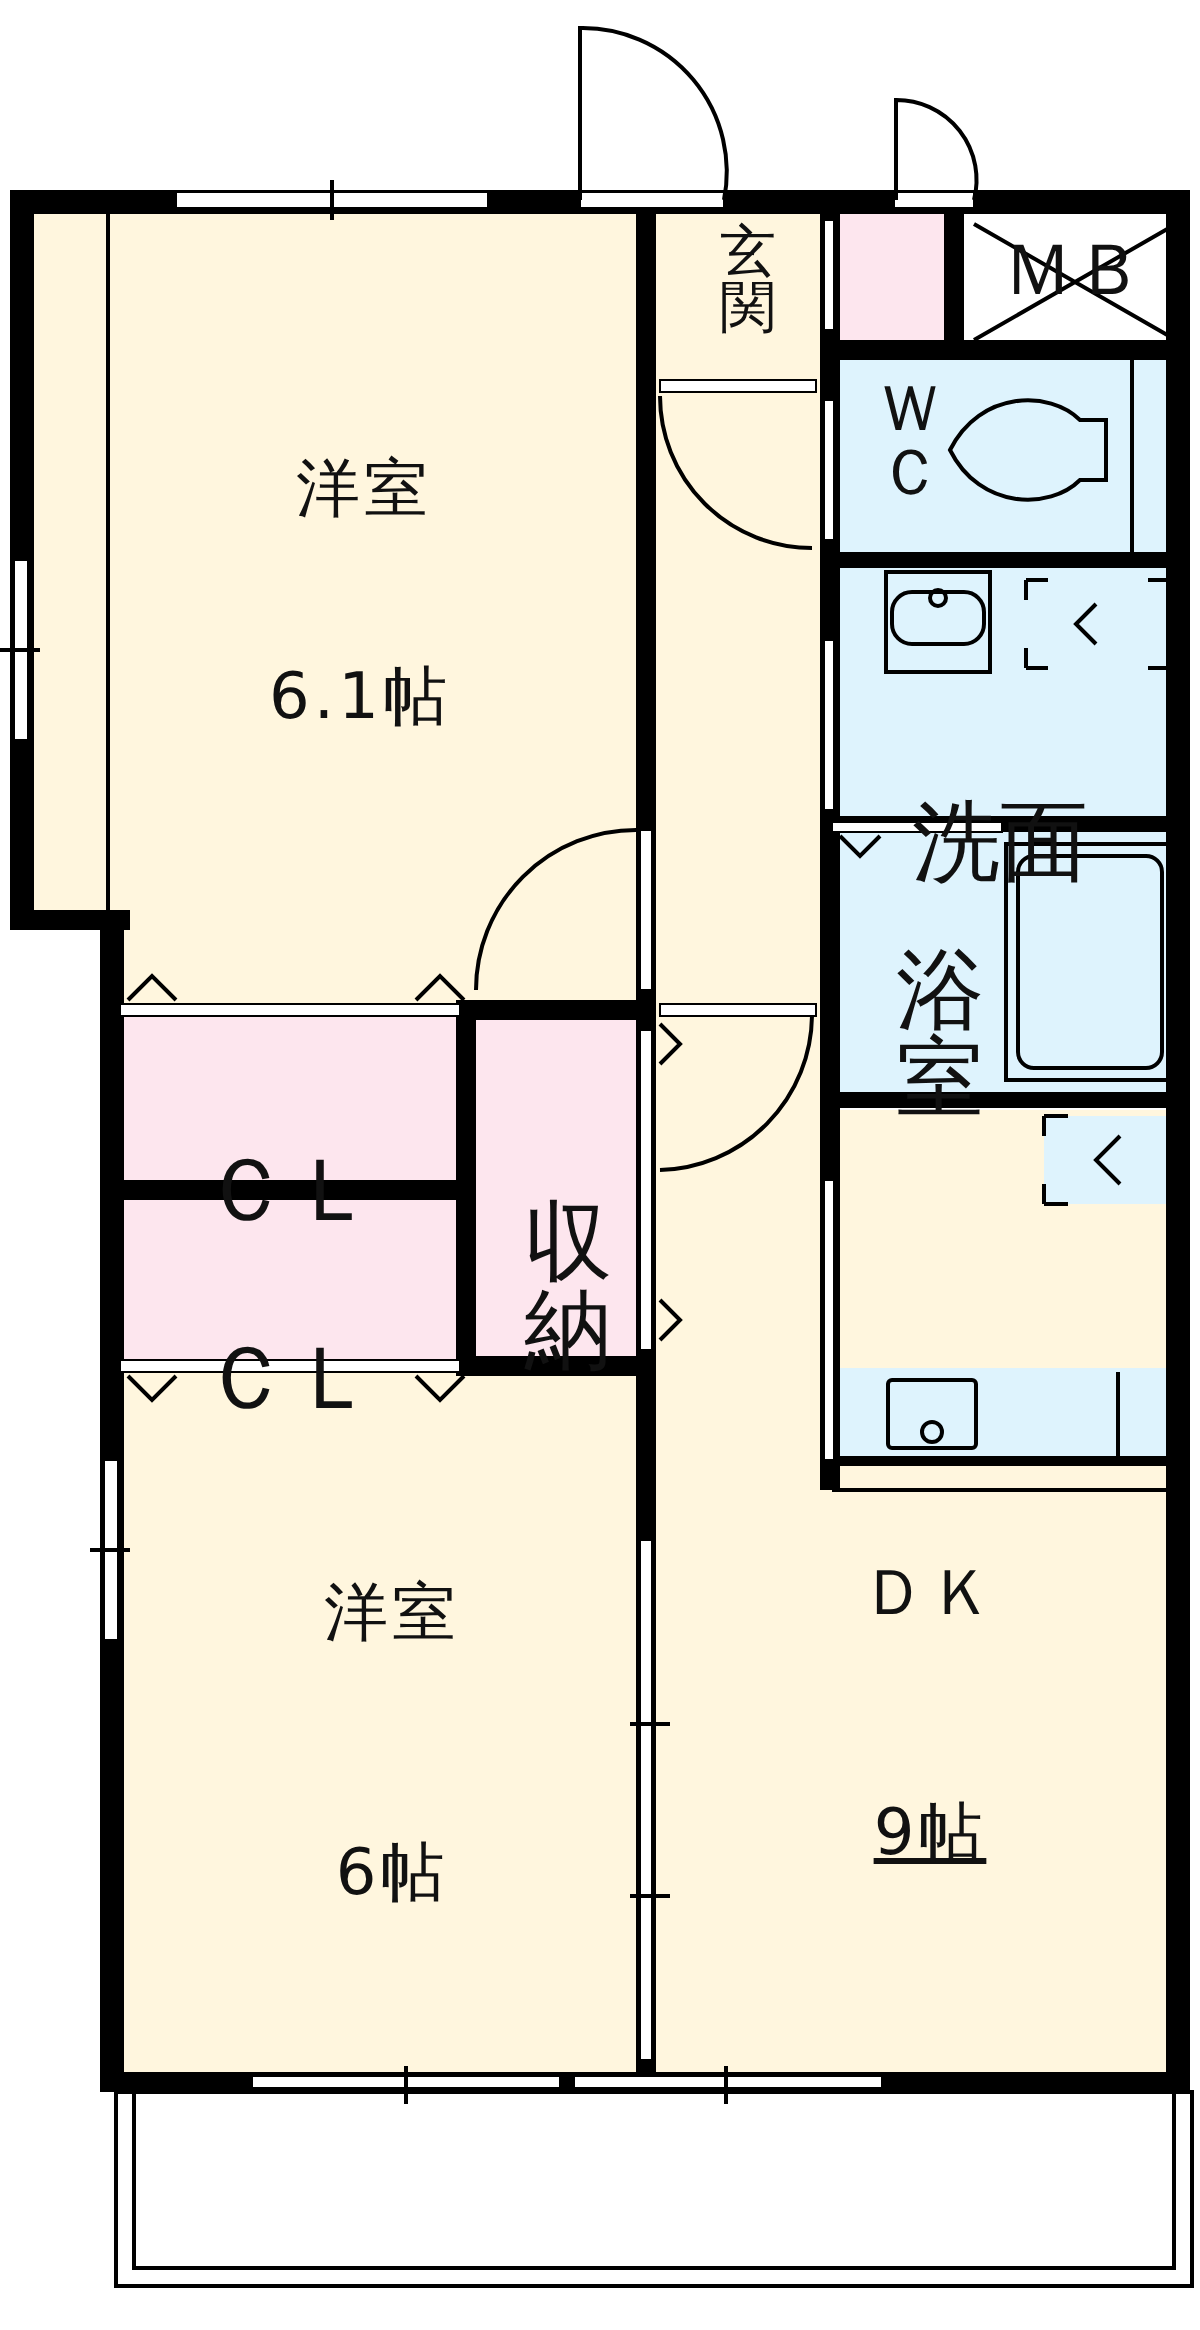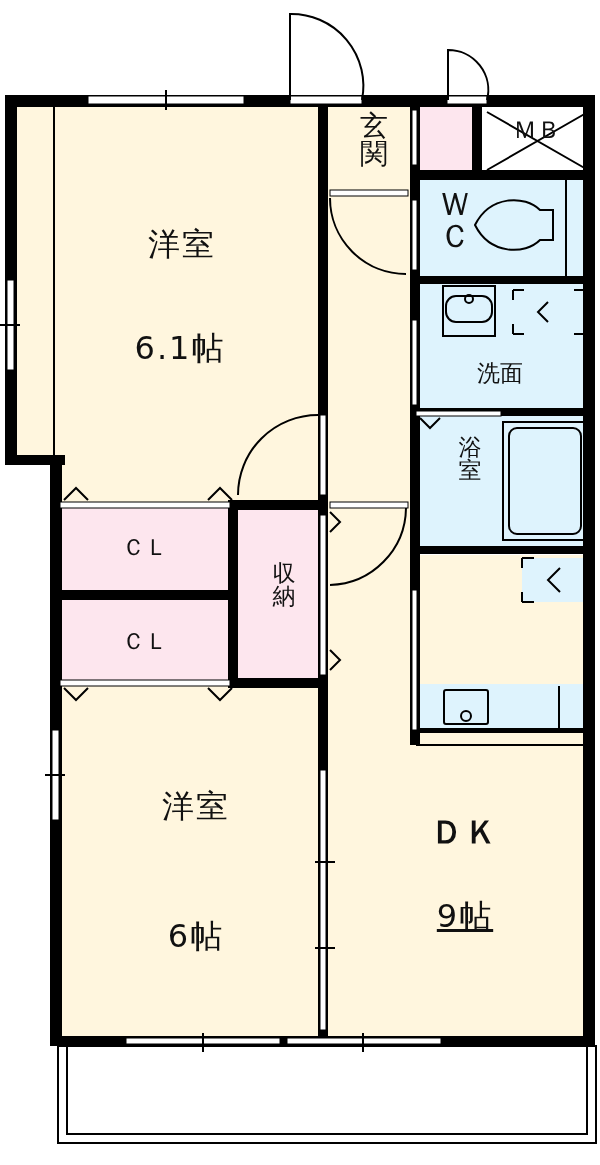--- a/index.html
+++ b/index.html
@@ -1,21 +1,21 @@
 <!DOCTYPE html>
 <html><head>
 <meta charset="utf-8">
 <style>
   html,body{margin:0;padding:0;background:#ffffff;}
   body{width:600px;height:1165px;position:relative;overflow:hidden;font-family:"DejaVu Sans","Liberation Sans",sans-serif;}
   .plan{position:absolute;left:0;top:0;width:600px;height:1165px;}
   .room{position:absolute;}
   .label{position:absolute;color:#111;text-align:center;line-height:1;white-space:nowrap;}
   .big{font-size:32px;letter-spacing:2px;}
-  .med{font-size:23px;}
+  .med{font-size:44px;margin-top:38px;}
   .small{font-size:28px;}
   .vert{display:flex;flex-direction:column;align-items:center;}
   svg{position:absolute;left:0;top:0;}
 </style>
 </head>
 <body>
 
 <div class="plan">
 
   <div class="room" style="left:12px;top:100px;width:310px;height:360px;background:#fff6de;"></div>
@@ -129,21 +129,21 @@
   </svg>
 
   <div class="label big" style="left:112px;top:228px;width:140px;">洋室</div>
   <div class="label big" style="left:100px;top:332px;width:160px;">6.1帖</div>
 
   <div class="label vert small" style="left:352px;top:112px;width:44px;">
     <span>玄</span>
     <span>関</span>
   </div>
 
-  <div class="label small" style="left:492px;top:118px;width:90px;font-size:24px;">ＭＢ</div>
+  <div class="label small" style="left:492px;top:118px;width:90px;font-size:36px;">ＭＢ</div>
 
   <div class="label vert small" style="left:430px;top:188px;width:50px;font-size:32px;">
     <span>Ｗ</span>
     <span>Ｃ</span>
   </div>
 
   <div class="label med" style="left:445px;top:362px;width:110px;">洗面</div>
 
   <div class="label vert med" style="left:440px;top:436px;width:60px;">
     <span>浴</span>
@@ -154,16 +154,16 @@
   <div class="label med" style="left:90px;top:630px;width:110px;">ＣＬ</div>
 
   <div class="label vert med" style="left:256px;top:562px;width:56px;">
     <span>収</span>
     <span>納</span>
   </div>
 
   <div class="label big" style="left:126px;top:790px;width:140px;">洋室</div>
   <div class="label big" style="left:126px;top:920px;width:140px;">6帖</div>
 
-  <div class="label big" style="left:390px;top:816px;width:150px;font-weight:bold;">ＤＫ</div>
+  <div class="label big" style="left:390px;top:780px;width:150px;">ＤＫ</div>
   <div class="label big" style="left:390px;top:900px;width:150px;text-decoration:underline;">9帖</div>
 
 </div>
 
 </body></html>

